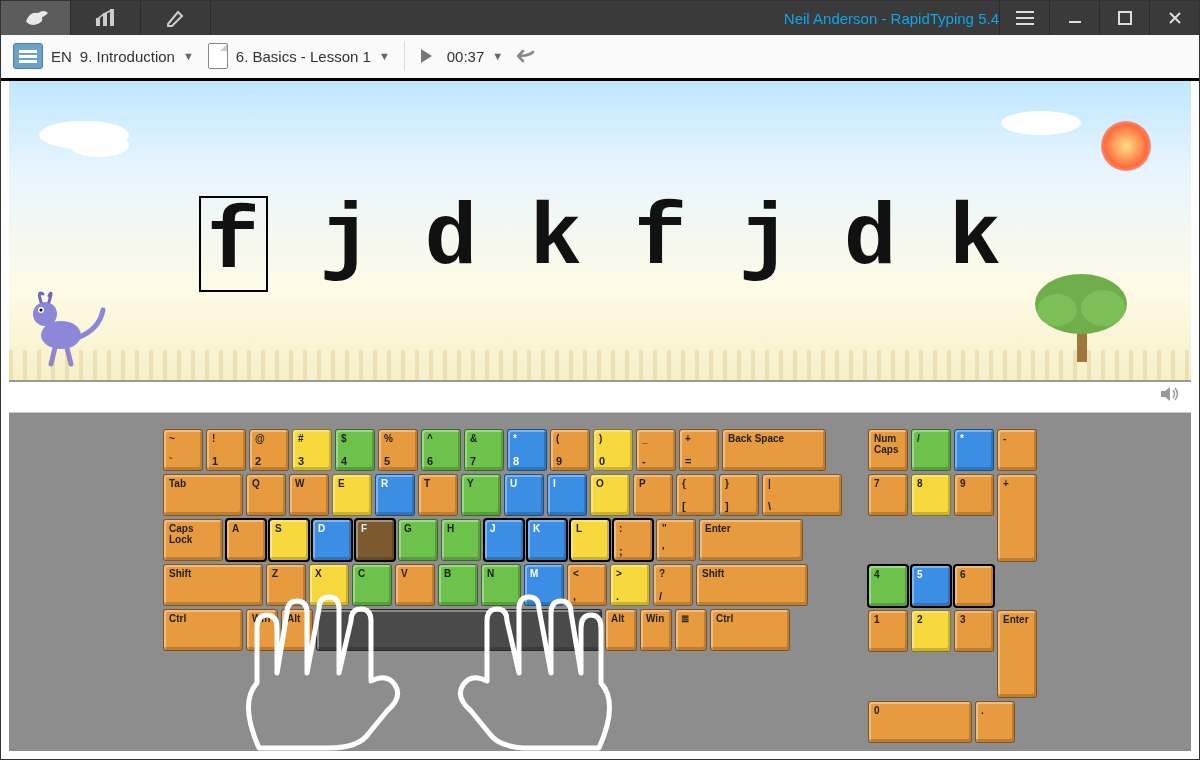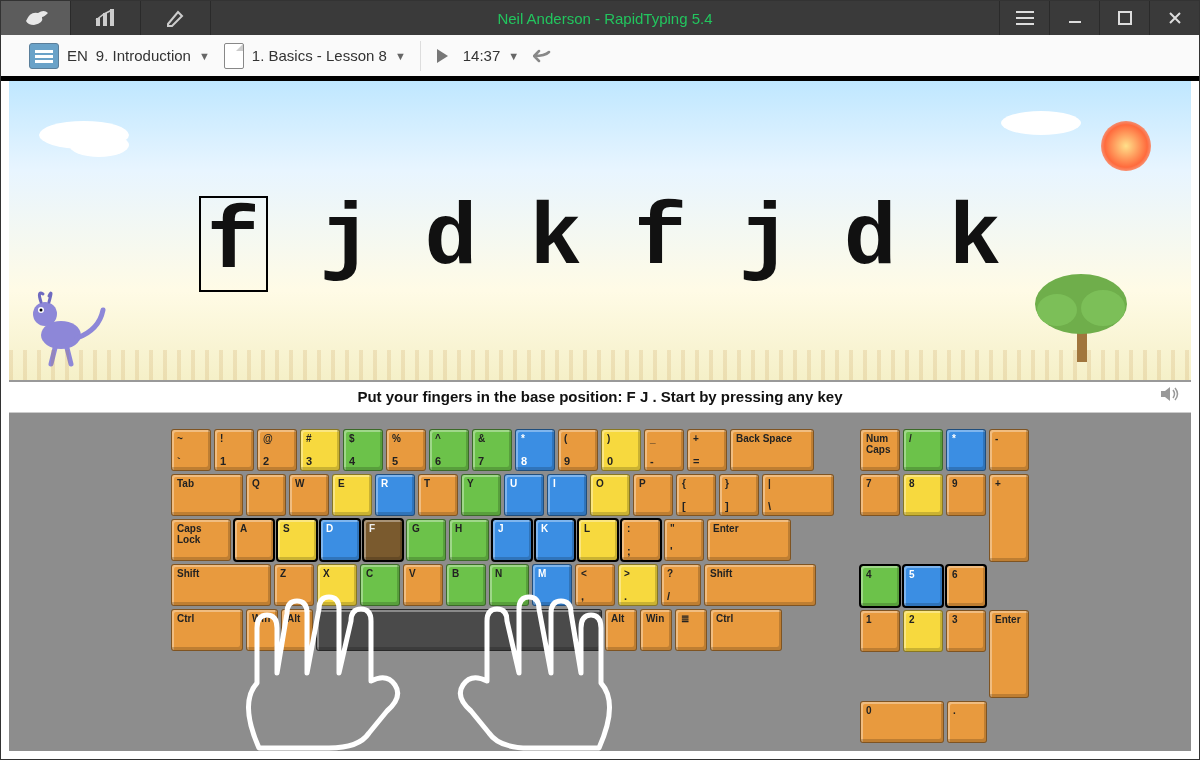--- a/index.html
+++ b/index.html
@@ -4,26 +4,26 @@
 <style>
   * { box-sizing: border-box; margin: 0; padding: 0; }
   html, body { width: 1200px; height: 760px; overflow: hidden; font-family: "Segoe UI", Arial, sans-serif; background: #fff; }
   .window { width: 1200px; height: 760px; border: 1px solid #333; display: flex; flex-direction: column; background: #fff; }
 
   
   .titlebar { height: 40px; background: #3a3a3a; display: flex; align-items: center; color: #eee; }
   .titlebar .left-icons { display: flex; height: 100%; }
   .tb-btn { width: 70px; display: flex; align-items: center; justify-content: center; border-right: 1px solid #2a2a2a; }
   .tb-btn.active { background: #5c5c5c; }
-  .titlebar .title { flex: 1; text-align: center; font-size: 15px; color: #22c55e; }
+  .titlebar .title { flex: 1; text-align: right; font-size: 15px; color: #0ea5e9; }
   .titlebar .right-icons { display: flex; height: 100%; }
   .win-btn { width: 50px; display: flex; align-items: center; justify-content: center; border-left: 1px solid #2a2a2a; }
 
   
-  .toolbar { height: 52px; background: #fafafa; border-bottom: 5px solid #000000; display: flex; align-items: center; padding: 0 28px; gap: 14px; font-size: 15px; color: #333; }
+  .toolbar { height: 52px; background: #fafafa; border-bottom: 3px solid #000000; display: flex; align-items: center; padding: 0 12px; gap: 14px; font-size: 15px; color: #333; }
   .tool-group { display: flex; align-items: center; gap: 8px; cursor: pointer; }
   .chev { font-size: 11px; color: #666; }
 
   
   .scene { height: 350px; position: relative; overflow: hidden;
     background: linear-gradient(to bottom, #bfe7ff 0%, #e8f5ff 30%, #fffbe6 70%, #f5f0c8 100%);
     border-bottom: 2px solid #999; margin: 0 8px;
   }
   .cloud { position: absolute; background: #fff; border-radius: 50%; }
   .sun { position: absolute; right: 40px; top: 40px; width: 50px; height: 50px; background: radial-gradient(circle, #ffe08a 0%, #ff6b3d 60%, rgba(255,80,50,0) 100%); border-radius: 50%; }
@@ -51,21 +51,21 @@
   
   .c-or { background: #e89a3e; }
   .c-ye { background: #f7d93e; }
   .c-gr { background: #6cc24a; }
   .c-bl { background: #3b8ee3; color:#fff;}
   .c-dk { background: #4a4a4a; color:#ddd;}
   .c-br { background: #7a5a2e; color:#eee;}
   .key.home { outline: 2px solid #000; outline-offset:-1px; }
 
   
-  .w1 { width: 40px; } .w12{width:32px;} .w15 { width: 72px; } .w17{width:60px;} .w2 { width: 84px; } .w22{width:100px;} .w25 { width: 112px; } .wsp { width: 286px; }
+  .w1 { width: 40px; } .w12{width:32px;} .w15 { width: 80px; } .w17{width:60px;} .w2 { width: 104px; } .w22{width:100px;} .w25 { width: 112px; } .wsp { width: 286px; }
 
   .hand { position: absolute; bottom: -2px; pointer-events: none; }
 
   
   .course-icon{ width:30px;height:26px;background:#6aa2c8;border:1px solid #5a7e9a;border-radius:3px;position:relative;}
   .course-icon::after{content:"";position:absolute;left:5px;top:6px;right:5px;height:3px;background:#fff;box-shadow:0 5px 0 #fff,0 10px 0 #fff;}
   .doc-icon{ width:20px;height:26px;background:#fff;border:1px solid #888;border-radius:2px;position:relative;}
   .doc-icon::after{content:"";position:absolute;right:0;top:0;border-width:0 0 7px 7px;border-style:solid;border-color:transparent transparent #ccc transparent;}
 </style>
 </head>
@@ -121,31 +121,31 @@
 
   <div class="toolbar">
     <div class="tool-group">
       <span class="course-icon"></span>
       <span>EN</span>
       <span>9. Introduction</span>
       <span class="chev">▼</span>
     </div>
     <div class="tool-group">
       <span class="doc-icon"></span>
-      <span>1. Basics - Lesson 8</span>
+      <span>6. Basics - Lesson 1</span>
       <span class="chev">▼</span>
     </div>
     <div style="width:1px;height:30px;background:#ddd"></div>
     <div class="tool-group">
       <svg width="14" height="16">
           <path d="M2 1 L13 8 L2 15 Z" fill="#777"></path>
         </svg>
     </div>
     <div class="tool-group">
-      <span>14:37</span>
+      <span>00:37</span>
       <span class="chev">▼</span>
     </div>
     <div class="tool-group">
       <svg width="20" height="16">
           <path d="M6 3 L1 8 L6 13 M1 8 Q12 8 16 4" fill="none" stroke="#888" stroke-width="2.5" stroke-linecap="round"></path>
         </svg>
     </div>
   </div>
 
   <div class="scene">
@@ -178,21 +178,20 @@
     <svg class="tree" width="120" height="110">
       <rect x="56" y="62" width="10" height="40" fill="#a1763d"></rect>
       <ellipse cx="60" cy="44" rx="46" ry="30" fill="#6fae4b"></ellipse>
       <ellipse cx="36" cy="50" rx="20" ry="16" fill="#7cbf58"></ellipse>
       <ellipse cx="82" cy="48" rx="22" ry="18" fill="#7cbf58"></ellipse>
     </svg>
     <div class="ground-dots"></div>
   </div>
 
   <div class="instr">
-    <span>Put your fingers in the base position:  F  J .  Start by pressing any key</span>
     <span class="speaker">
       <svg width="22" height="18">
           <path d="M2 6 H6 L11 2 V16 L6 12 H2 Z" fill="#999"></path>
           <path d="M14 5 Q17 9 14 13 M16 3 Q21 9 16 15" stroke="#999" fill="none" stroke-width="1.5"></path>
         </svg>
     </span>
   </div>
 
   <div class="kbpanel">
     <div class="main-kb" id="main-kb">

